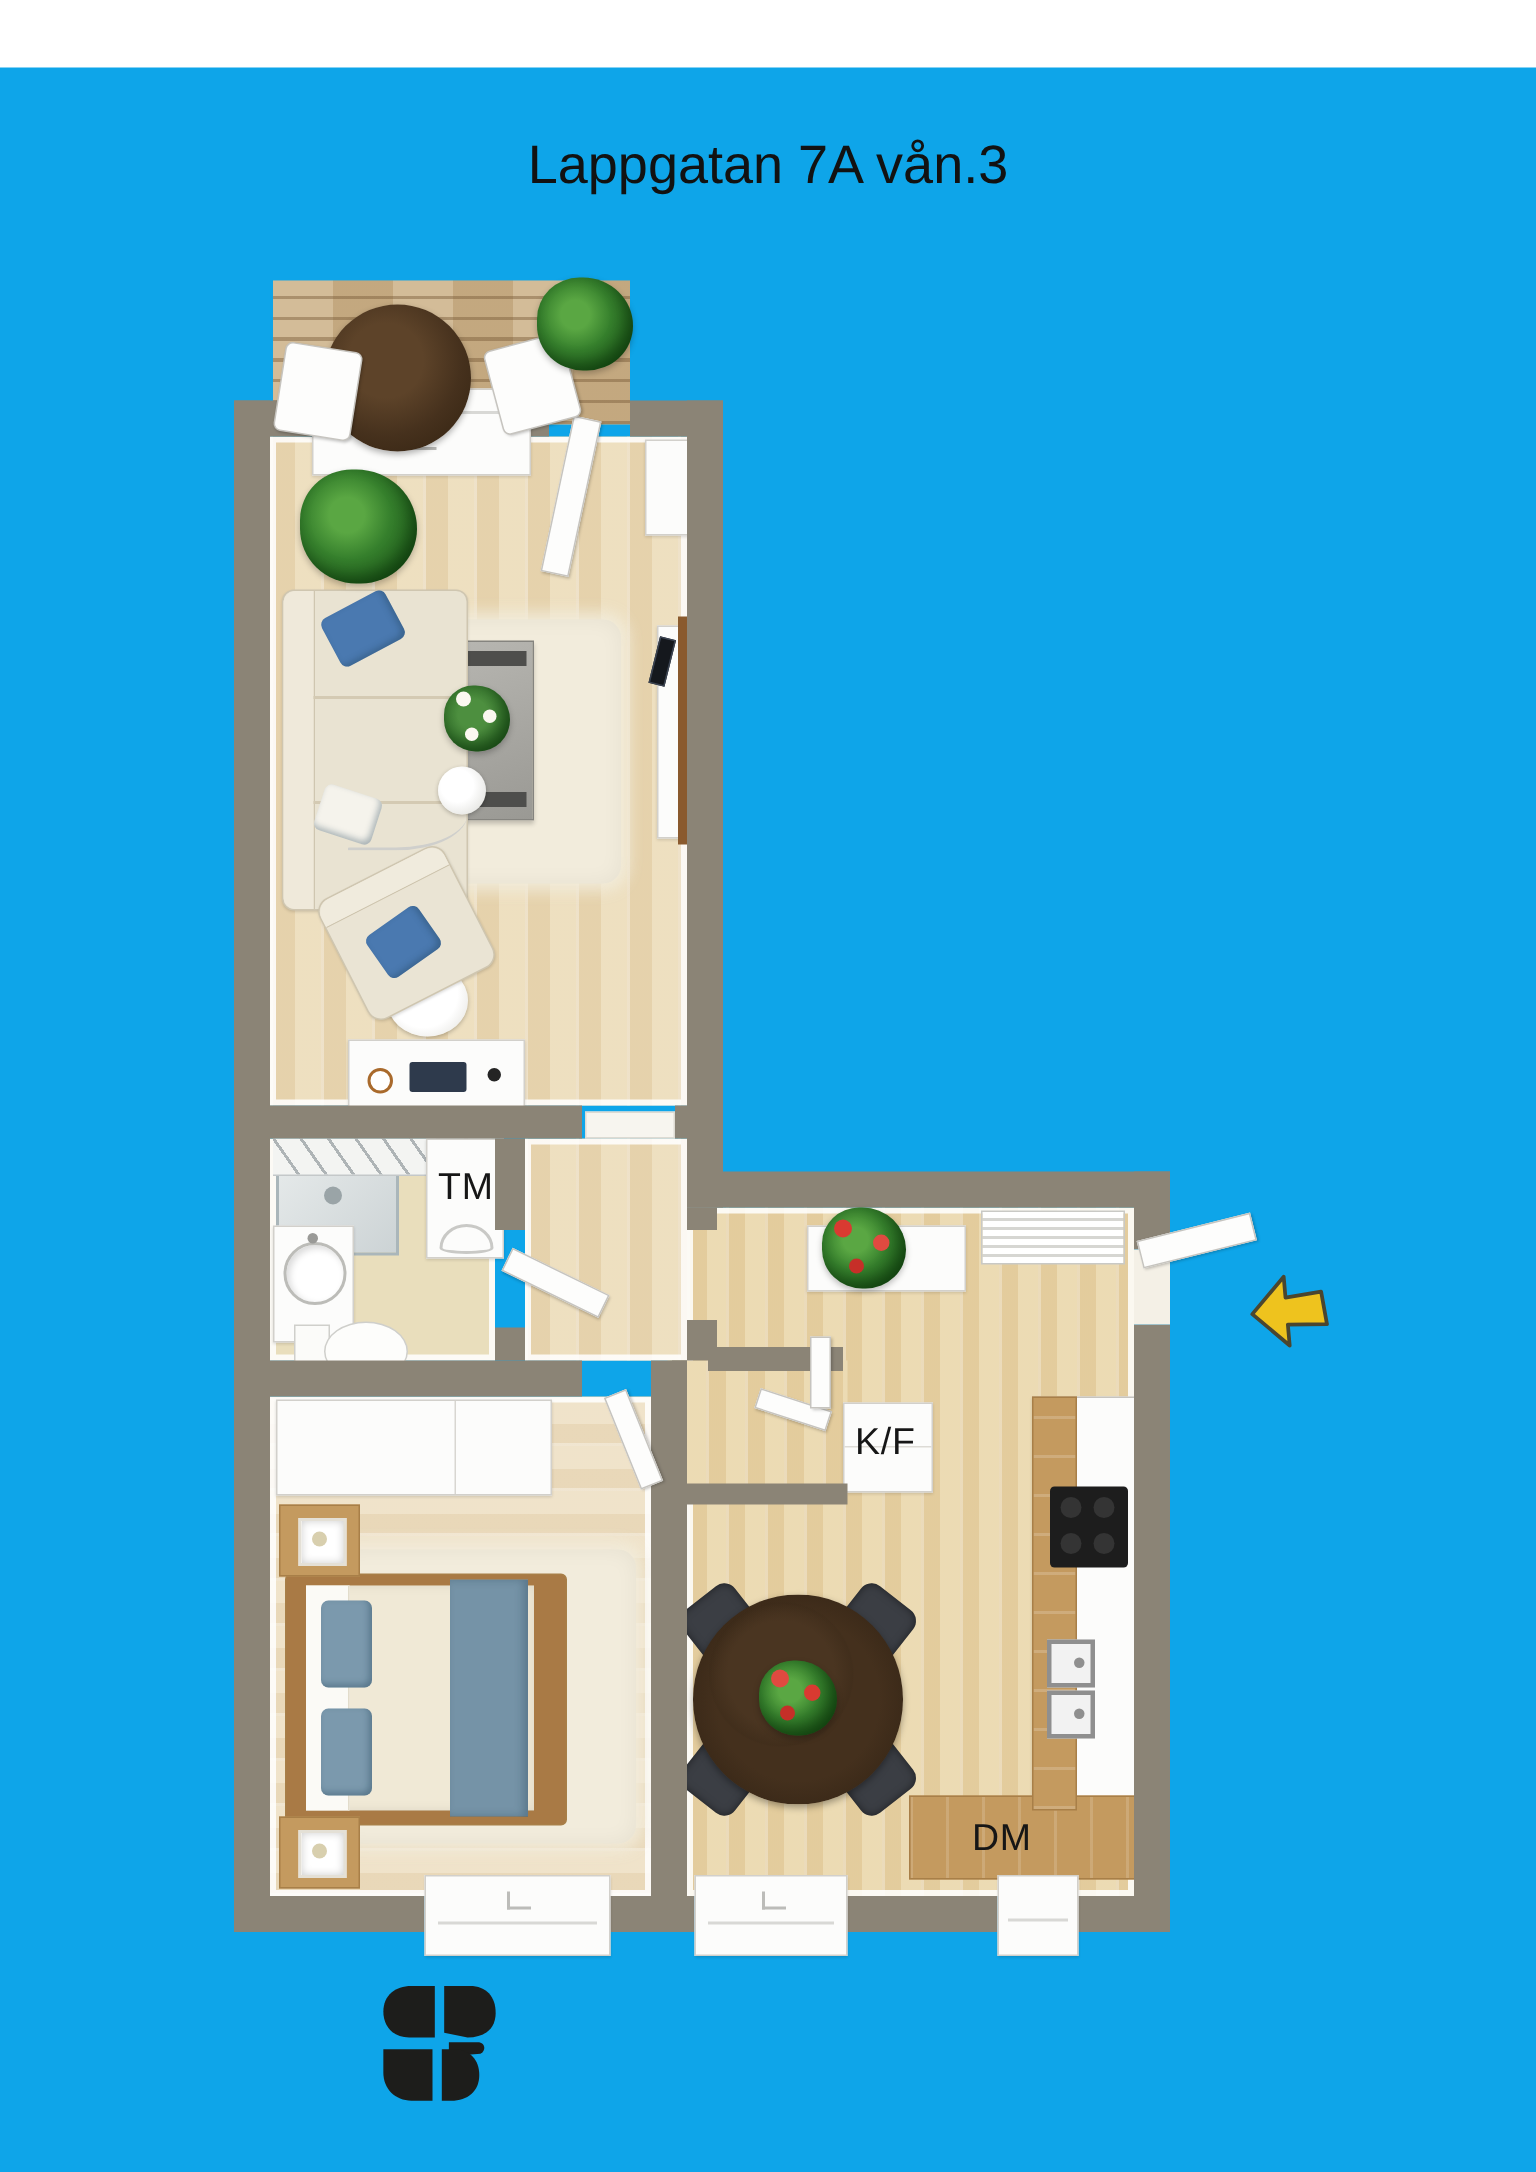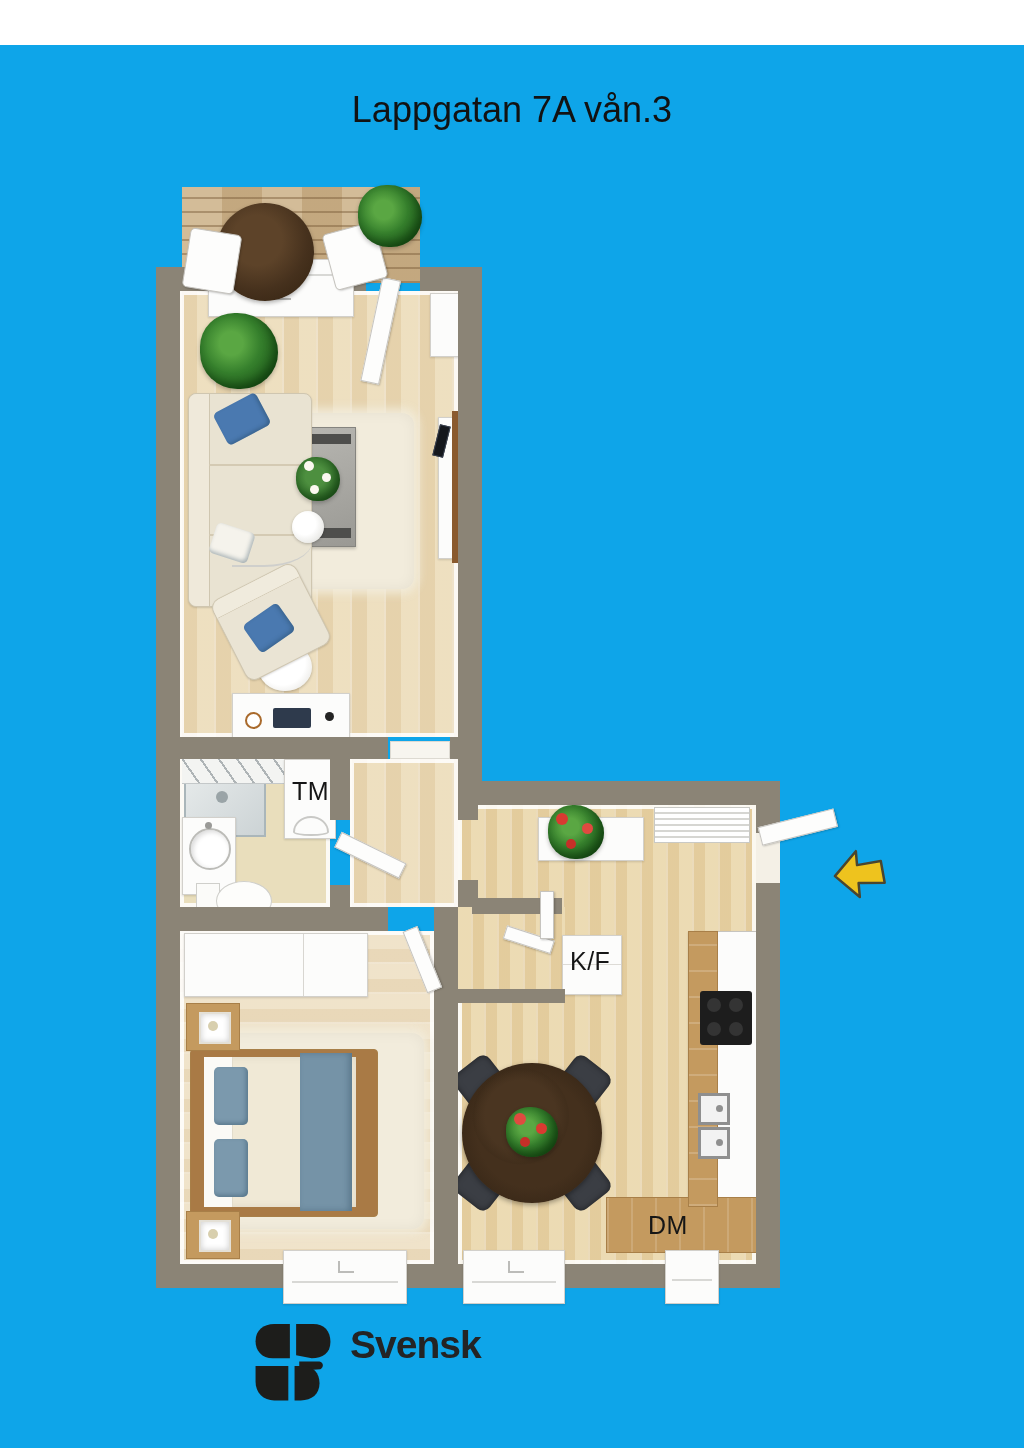--- a/index.html
+++ b/index.html
@@ -254,17 +254,16 @@
 
   <div id="logo">
     <svg viewBox="0 0 100 104" fill="#1d1d1b">
       <path d="M46,2 L46,46 L24,46 C10,46 2,36 2,24 C2,10 12,2 26,2 Z"></path>
       <path d="M54,2 L76,2 C90,2 98,11 98,25 C98,39 88,46 74,46 L54,42 Z"></path>
       <path d="M58,50 L84,50 C89,51 90,57 85,60 L58,62 Z"></path>
       <path d="M2,56 L44,56 L44,100 L26,100 C12,100 2,90 2,76 Z"></path>
       <path d="M52,56 L62,56 C76,56 84,65 84,78 C84,92 74,100 60,100 L52,100 Z"></path>
     </svg>
     <div class="logo-text">
-      <div>Svensk</div>
     </div>
   </div>
 
 </div>
 
 </body></html>

